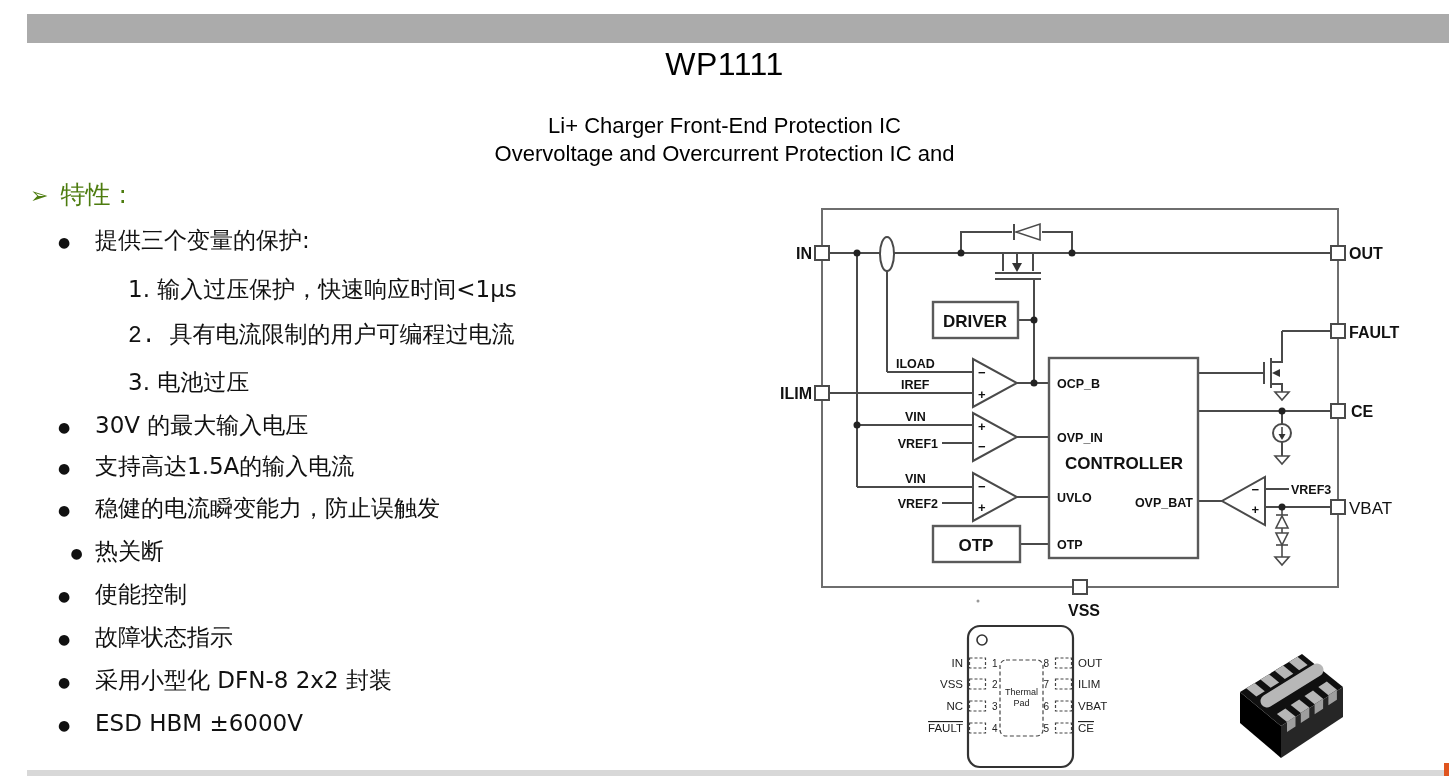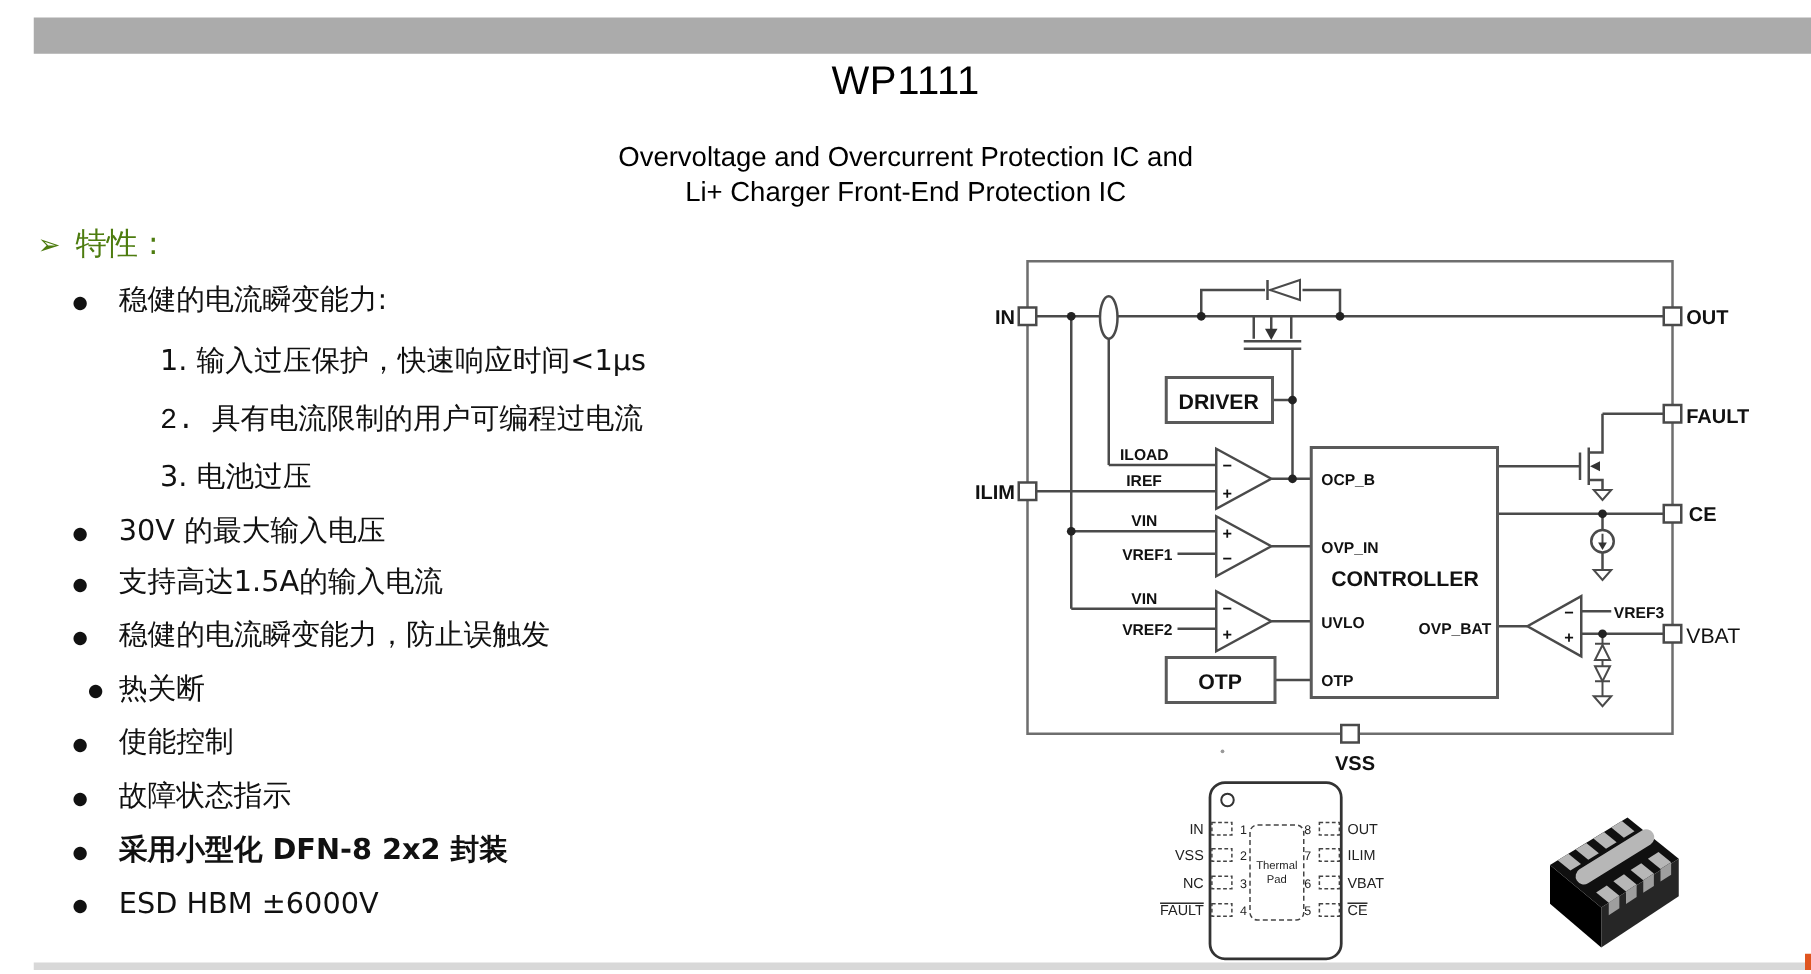--- a/index.html
+++ b/index.html
@@ -24,21 +24,21 @@
 
   .features-heading {
     position:absolute; left:30px; top:178px; font-size:25px; color:#4d7c0f;
   }
   .features-heading .arrow { font-size:22px; margin-right:12px; }
   .feat { position:absolute; left:58px; font-size:23px; line-height:30px; white-space:nowrap; }
   .feat .dot { display:inline-block; width:37px; font-size:14px; vertical-align:1px; }
   .feat.sub { left:128px; }
   .r0 { top:225px; } .r1 { top:274px; } .r2 { top:321px;font-family:Liberation Mono, monospace; } .r3 { top:367px; }
   .r4 { top:410px; } .r5 { top:451px; } .r6 { top:493px; } .r7 { top:536px;text-align:center; }
-  .r8 { top:579px; } .r9 { top:622px; } .r10 { top:665px;font-weight:bold; } .r11 { top:708px; }
+  .r8 { top:579px; } .r9 { top:622px; } .r10 { top:665px; } .r11 { top:708px; }
 
   svg { position:absolute; }
   .bd { left:780px; top:195px; }
   .po { left:925px; top:618px; }
   .pkg { left:1225px; top:640px; }
 
   .ln   { stroke:#4a4a4a; stroke-width:2; fill:none; }
   .ln15 { stroke:#4a4a4a; stroke-width:1.6; fill:none; }
   .box  { stroke:#5a5a5a; stroke-width:2.4; fill:#ffffff; }
   .obox { stroke:#6e6e6e; stroke-width:2; fill:none; }
@@ -64,29 +64,29 @@
 </head>
 <body>
 
 <div class="page">
 
   <div class="top-bar"></div>
 
   <h1 class="title">WP1111</h1>
 
   <div class="subtitle">
+    <div>Li+ Charger Front-End Protection IC</div>
     <div>Overvoltage and Overcurrent Protection IC and</div>
-    <div>Li+ Charger Front-End Protection IC</div>
   </div>
 
   <div class="features-heading">
     <span class="arrow">➢</span><span>特性 :</span>
   </div>
 
-  <div class="feat r0"><span class="dot">●</span><span>稳健的电流瞬变能力:</span></div>
+  <div class="feat r0"><span class="dot">●</span><span>提供三个变量的保护:</span></div>
   <div class="feat sub r1"><span>1. 输入过压保护，快速响应时间&lt;1μs</span></div>
   <div class="feat sub r2"><span>2. 具有电流限制的用户可编程过电流</span></div>
   <div class="feat sub r3"><span>3. 电池过压</span></div>
   <div class="feat r4"><span class="dot">●</span><span>30V 的最大输入电压</span></div>
   <div class="feat r5"><span class="dot">●</span><span>支持高达1.5A的输入电流</span></div>
   <div class="feat r6"><span class="dot">●</span><span>稳健的电流瞬变能力，防止误触发</span></div>
   <div class="feat r7"><span class="dot">●</span><span>热关断</span></div>
   <div class="feat r8"><span class="dot">●</span><span>使能控制</span></div>
   <div class="feat r9"><span class="dot">●</span><span>故障状态指示</span></div>
   <div class="feat r10"><span class="dot">●</span><span>采用小型化 DFN-8  2x2 封装</span></div>

